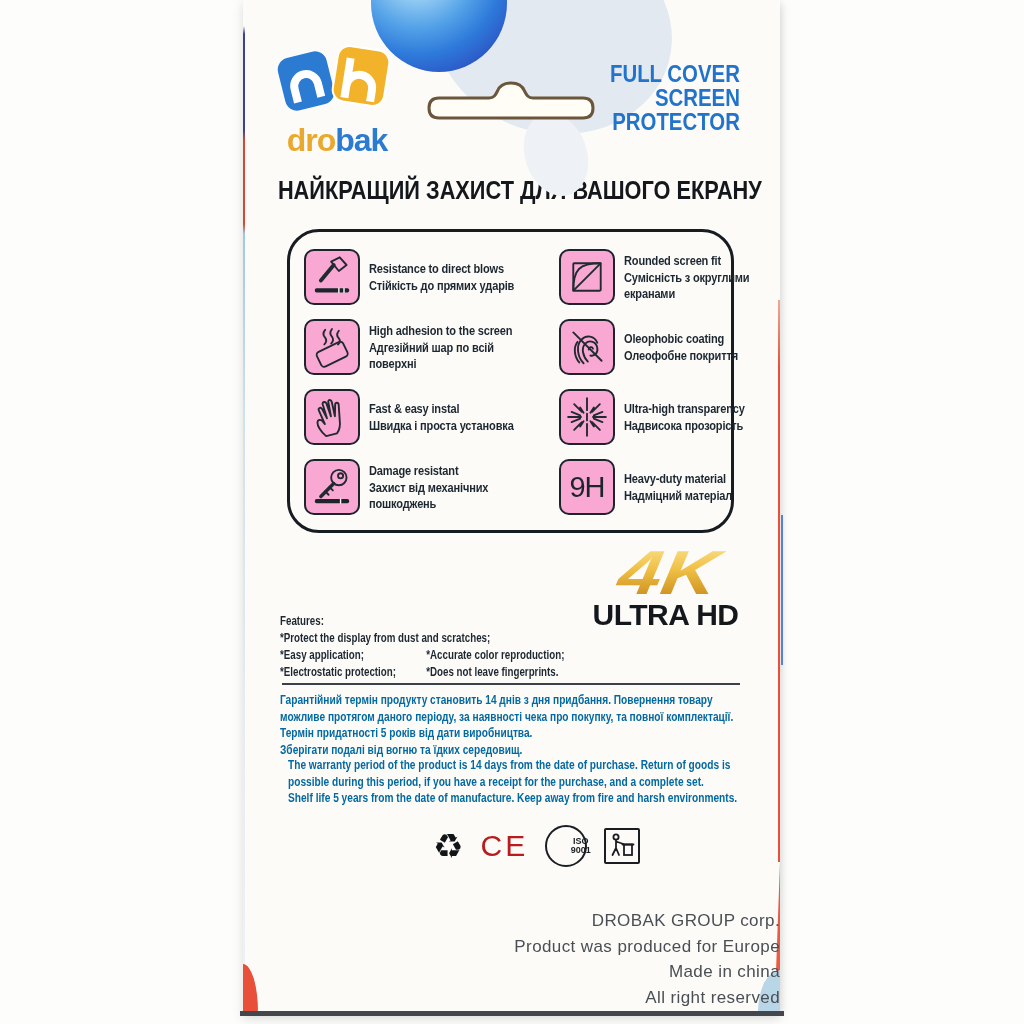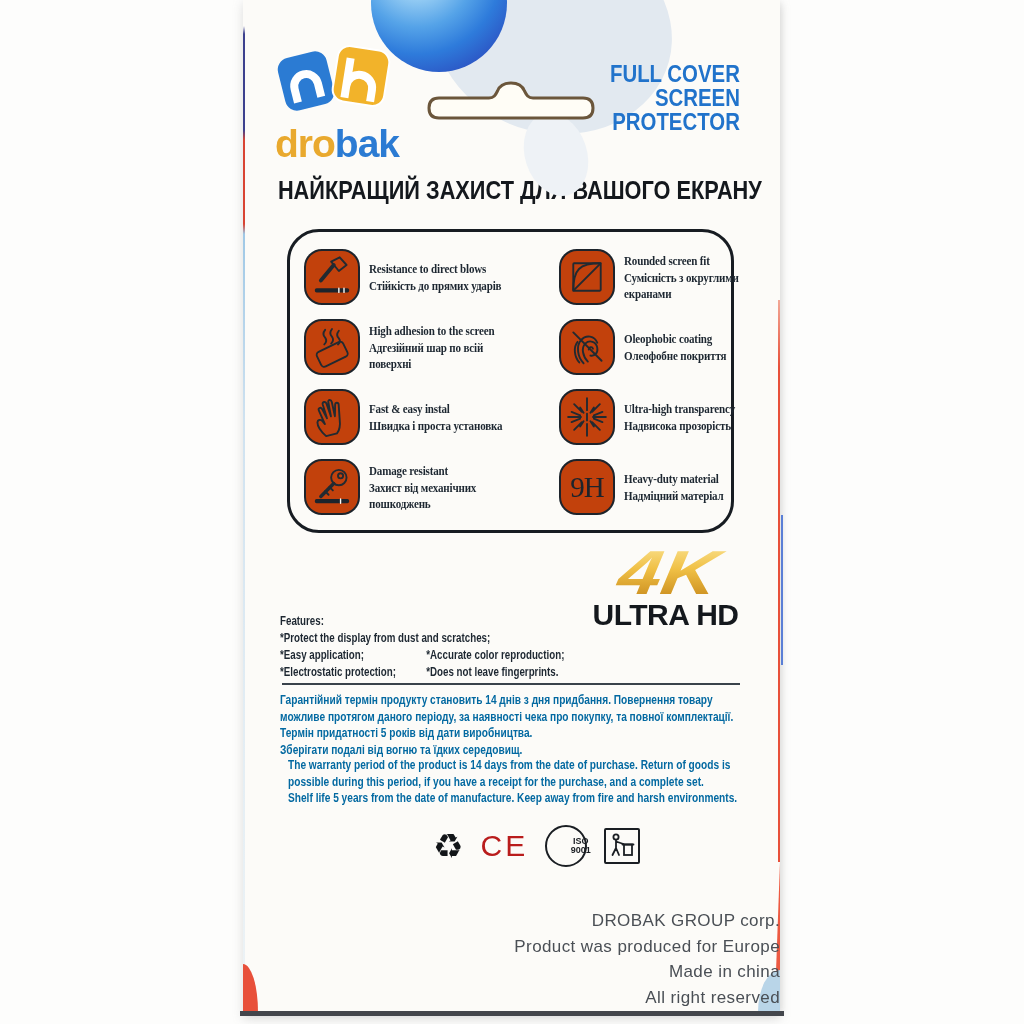--- a/index.html
+++ b/index.html
@@ -24,36 +24,36 @@
   
   .swoosh{position:absolute;left:190px;top:-72px;width:240px;height:205px;background:#e2e9f0;
     border-radius:50%;transform:rotate(15deg);z-index:1;}
   .swoosh-tail{position:absolute;left:282px;top:112px;width:62px;height:85px;background:#eef2f6;
     border-radius:50%;transform:rotate(-18deg);z-index:1;}
   .sphere{position:absolute;left:128px;top:-66px;width:136px;height:138px;border-radius:50%;z-index:2;
     background:radial-gradient(circle at 34% 26%, #e8f6fe 0%, #9ed2f5 18%, #55a3e8 42%, #2e7bdb 62%, #2c55c4 82%, #4a30a6 100%);}
   .slot{position:absolute;left:184px;top:80px;z-index:3;}
   
   .logo{position:absolute;left:28px;top:40px;width:132px;z-index:4;text-align:center;}
-  .logo-word{font-size:39px;font-weight:bold;letter-spacing:-1px;margin-top:2px;line-height:1;}
+  .logo-word{font-size:32px;font-weight:bold;letter-spacing:-1px;margin-top:2px;line-height:1;}
   .logo-word .w1{color:#e9a92e;} .logo-word .w2{color:#2b7bd3;}
   
   .tagline{position:absolute;right:40px;top:62px;text-align:right;color:#2173cb;font-weight:bold;
     font-size:24px;line-height:1.0;z-index:4;}
   .tagline div{transform:scaleX(.85);transform-origin:100% 50%;white-space:nowrap;}
   
   .main-title{position:absolute;left:0;top:176px;width:100%;text-align:center;font-size:25px;
     font-weight:800;color:#14181d;white-space:nowrap;transform:scaleX(.87);transform-origin:50% 50%;}
   
   .fbox{position:absolute;left:44px;top:229px;width:447px;height:304px;border:3px solid #171c22;
     border-radius:32px;box-sizing:border-box;padding:10px 8px 10px 14px;display:grid;
-    grid-template-columns:1fr 1fr;column-gap:4px;align-content:space-between;background:#fcfbf8;z-index:4;font-family:Liberation Serif, serif;}
+    grid-template-columns:1fr 1fr;column-gap:4px;align-content:space-between;background:#fcfbf8;z-index:4;}
   .fitem{display:flex;align-items:center;gap:9px;height:70px;}
-  .ibox{flex:0 0 auto;width:56px;height:56px;border:2.5px solid #1d242c;border-radius:18px;
-    box-sizing:border-box;display:flex;align-items:center;justify-content:center;background:#c2410c;}
+  .ibox{flex:0 0 auto;width:56px;height:56px;border:2.5px solid #1d242c;border-radius:10px;
+    box-sizing:border-box;display:flex;align-items:center;justify-content:center;background:#f9a8d4;}
   .ftext{width:186px;transform:scaleX(.85);transform-origin:0 50%;font-size:13px;font-weight:bold;
     color:#1d2731;line-height:1.18;letter-spacing:-.2px;}
   .ften{margin-bottom:2px;}
   .nineh{font-size:29px;font-weight:500;color:#1d242c;letter-spacing:-1px;}
   svg.fic{stroke:#222a31;fill:none;stroke-width:2.2;stroke-linecap:round;stroke-linejoin:round;}
   
   .blist{position:absolute;left:37px;z-index:4;font-weight:bold;color:#1d2731;}
   .blist-inner{transform:scaleX(.75);transform-origin:0 0;font-size:13px;line-height:1.3;white-space:nowrap;}
   .blist-grid{display:grid;grid-template-columns:195px auto;}
   .ua-list{top:541px;} .en-list{top:613px;}

